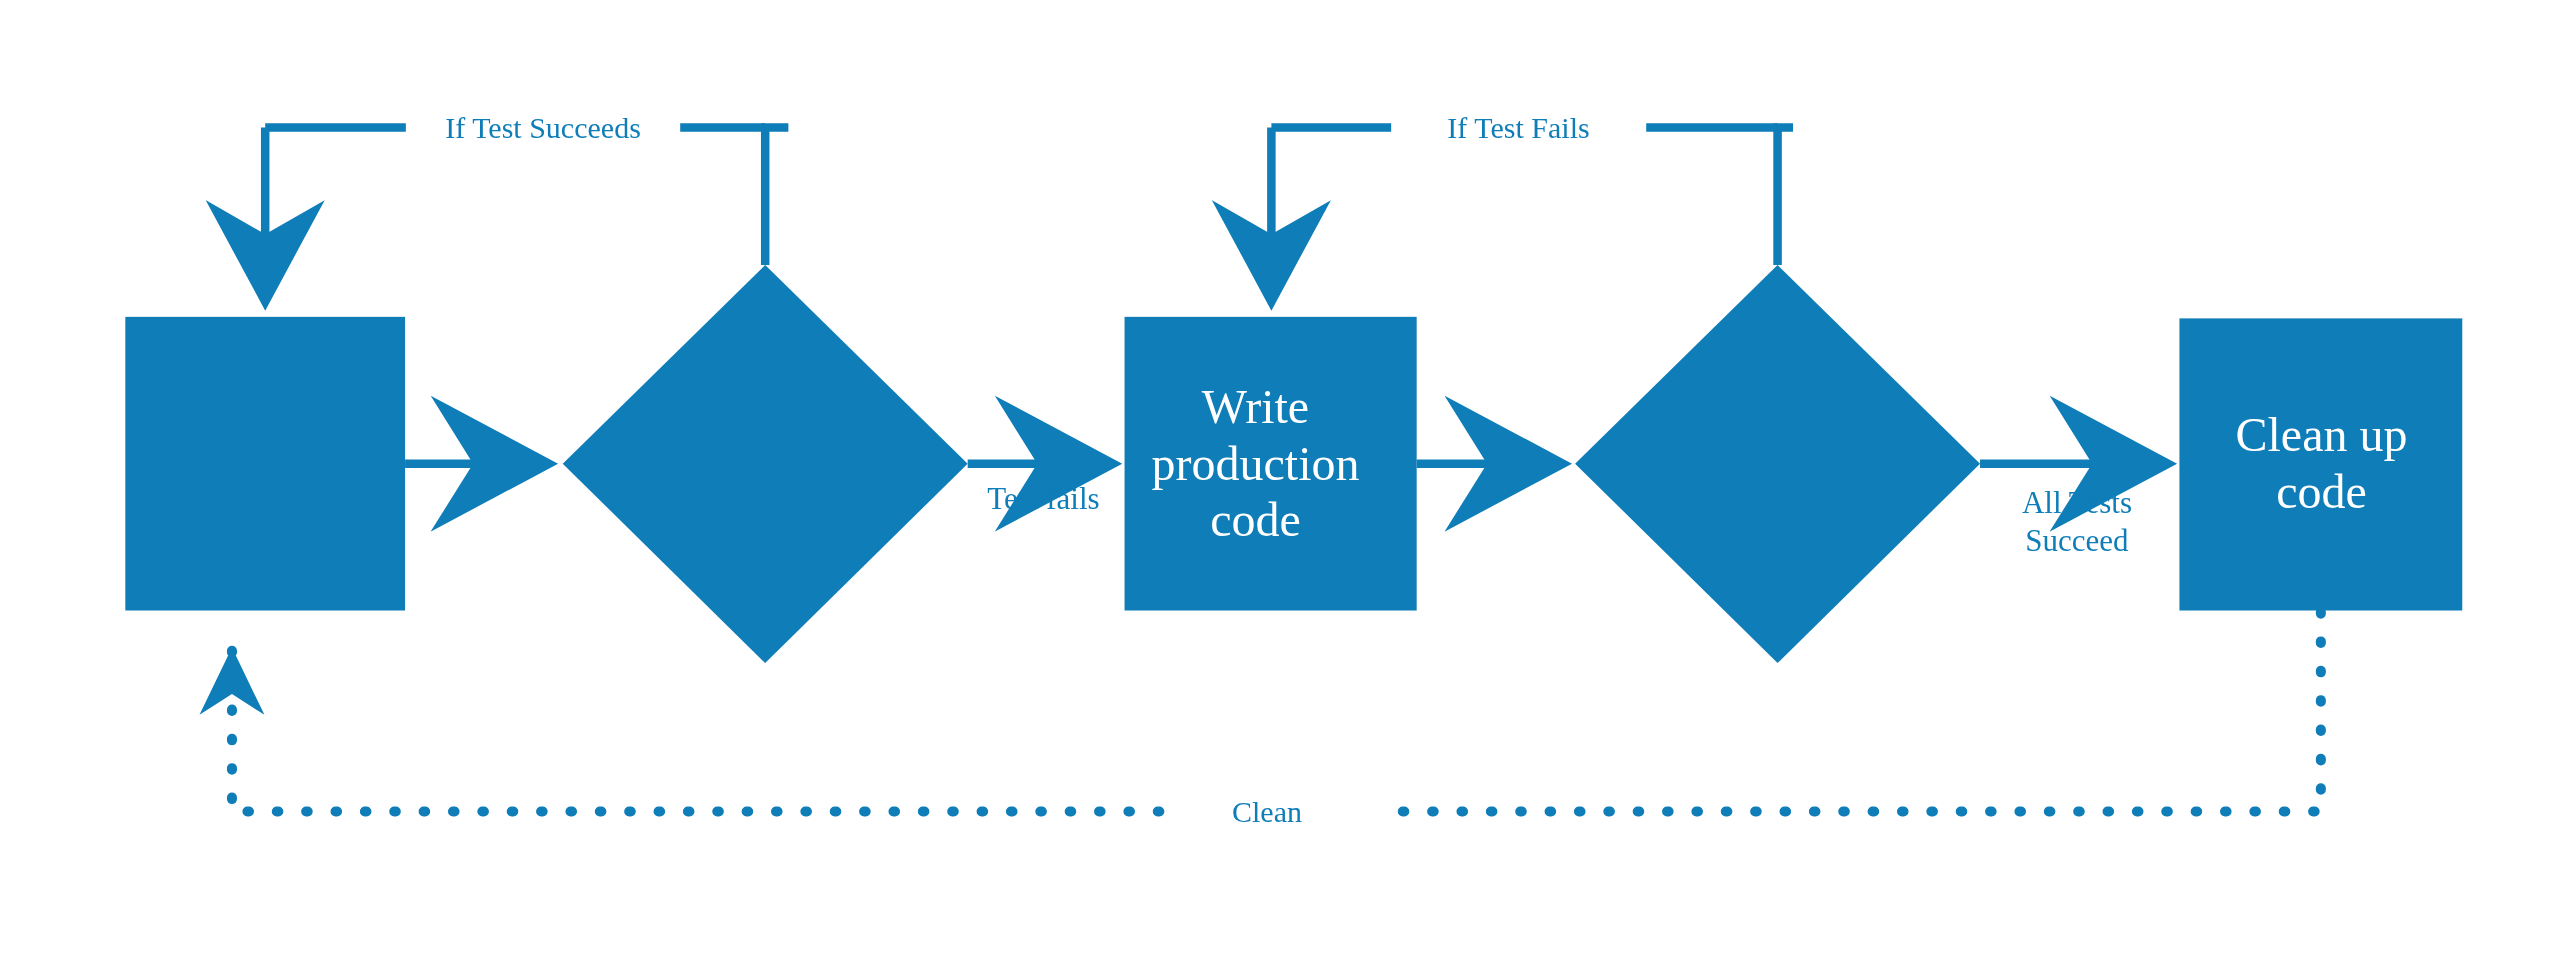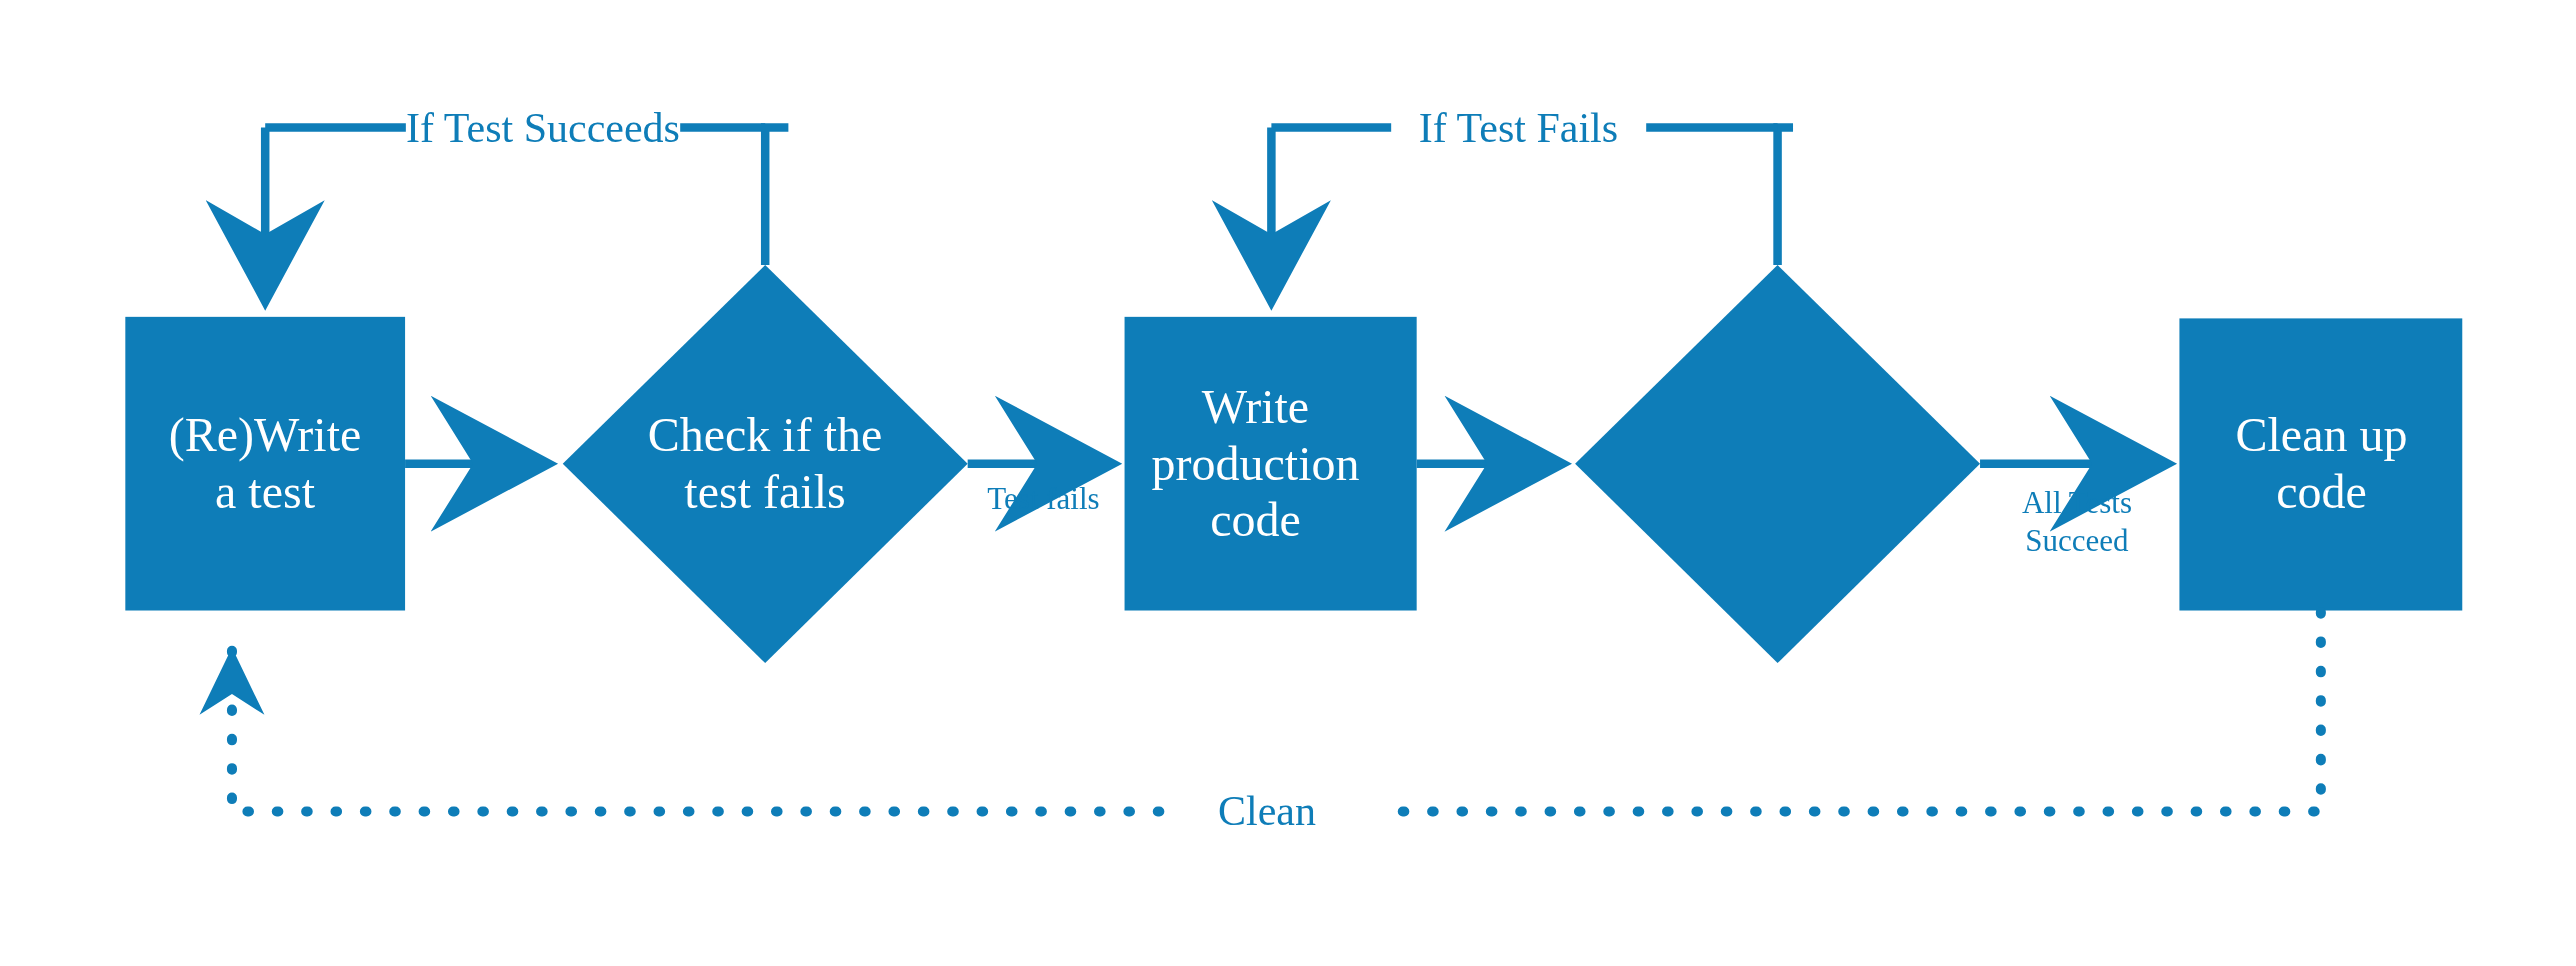--- a/index.html
+++ b/index.html
@@ -22,21 +22,21 @@
     display:flex;
     align-items:center;
     justify-content:center;
     white-space:pre-line;
     pointer-events:none;
   }
   .edge-label{
     position:absolute;
     color:#0E7DB8;
     font-family:"Liberation Serif","DejaVu Serif",serif;
-    font-size:42px;
+    font-size:30px;
     line-height:1.2;
     text-align:center;
     white-space:pre-line;
     display:flex;
     align-items:center;
     justify-content:center;
   }
   .edge-label.small{font-size:31px;}
 </style>
 </head>
@@ -85,25 +85,21 @@
     <line x1="1645" y1="165" x2="1800" y2="165" stroke="#0E7DB8" stroke-width="11"></line>
     <path d="M1645,165 L1645,380" fill="none" stroke="#0E7DB8" stroke-width="11" marker-end="url(#arrowSolid)"></path>
 
     <path d="M3003,792 L3003,1050 L1780,1050" fill="none" stroke="#0E7DB8" stroke-width="13" stroke-linecap="round" stroke-dasharray="2 36"></path>
 
     <path d="M1500,1050 L300,1050 L300,830" fill="none" stroke="#0E7DB8" stroke-width="13" stroke-linecap="round" stroke-dasharray="2 36"></path>
 
     <path d="M300,838 L258,925 L300,898 L342,925 z" fill="#0E7DB8"></path>
   </svg>
 
-  <div class="node-label" style="left:125px;top:317px;width:280px;height:294px;">(Re)Write
-a test</div>
 
-  <div class="node-label" style="left:564px;top:317px;width:402px;height:294px;">Check if the
-test fails</div>
 
   <div class="node-label" style="left:1125px;top:317px;width:261px;height:294px;">Write
 production
 code</div>
 
 
   <div class="node-label" style="left:2180px;top:318px;width:283px;height:292px;text-align:center;">Clean up
 code</div>
 
   <div class="edge-label" style="left:406px;top:108px;width:274px;height:40px;">If Test Succeeds</div>

